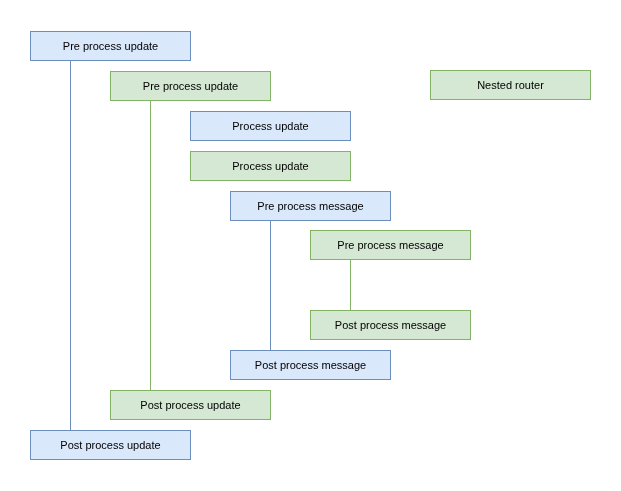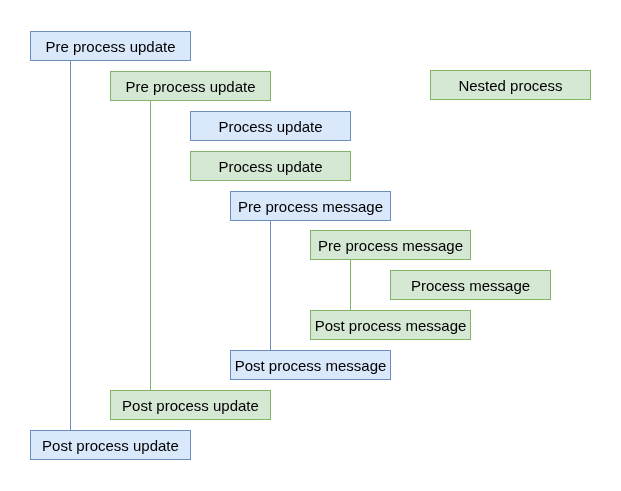--- a/index.html
+++ b/index.html
@@ -7,21 +7,21 @@
     margin: 0;
     padding: 0;
     background: #ffffff;
   }
   .canvas {
     position: relative;
     width: 621px;
     height: 491px;
     background: var(--background, #ffffff);
     font-family: "Liberation Sans", sans-serif;
-    font-size: 15px;
+    font-size: 11px;
     color: var(--text-color, #000000);
     overflow: hidden;
   }
   .node {
     position: absolute;
     width: 161px;
     height: 30px;
     box-sizing: border-box;
     border: 1px solid;
     display: flex;
@@ -50,24 +50,23 @@
 
 <div class="canvas">
 
   <div class="connector blue" style="left:70px;  top:61px;  height:369px;"></div>
   <div class="connector green" style="left:150px; top:101px; height:289px;"></div>
   <div class="connector blue" style="left:270px; top:221px; height:129px;"></div>
   <div class="connector green" style="left:350px; top:260px; height:50px;"></div>
 
   <div class="node blue" style="left:30px;  top:31px;">Pre process update</div>
   <div class="node green" style="left:110px; top:71px;">Pre process update</div>
-  <div class="node green" style="left:430px; top:70px;">Nested process</div>
+  <div class="node green" style="left:430px; top:70px;">Nested router</div>
   <div class="node blue" style="left:190px; top:111px;">Process update</div>
   <div class="node green" style="left:190px; top:151px;">Process update</div>
   <div class="node blue" style="left:230px; top:191px;">Pre process message</div>
   <div class="node green" style="left:310px; top:230px;">Pre process message</div>
-  <div class="node green" style="left:390px; top:270px;">Process message</div>
   <div class="node green" style="left:310px; top:310px;">Post process message</div>
   <div class="node blue" style="left:230px; top:350px;">Post process message</div>
   <div class="node green" style="left:110px; top:390px;">Post process update</div>
   <div class="node blue" style="left:30px;  top:430px;">Post process update</div>
 
 </div>
 
 </body></html>

